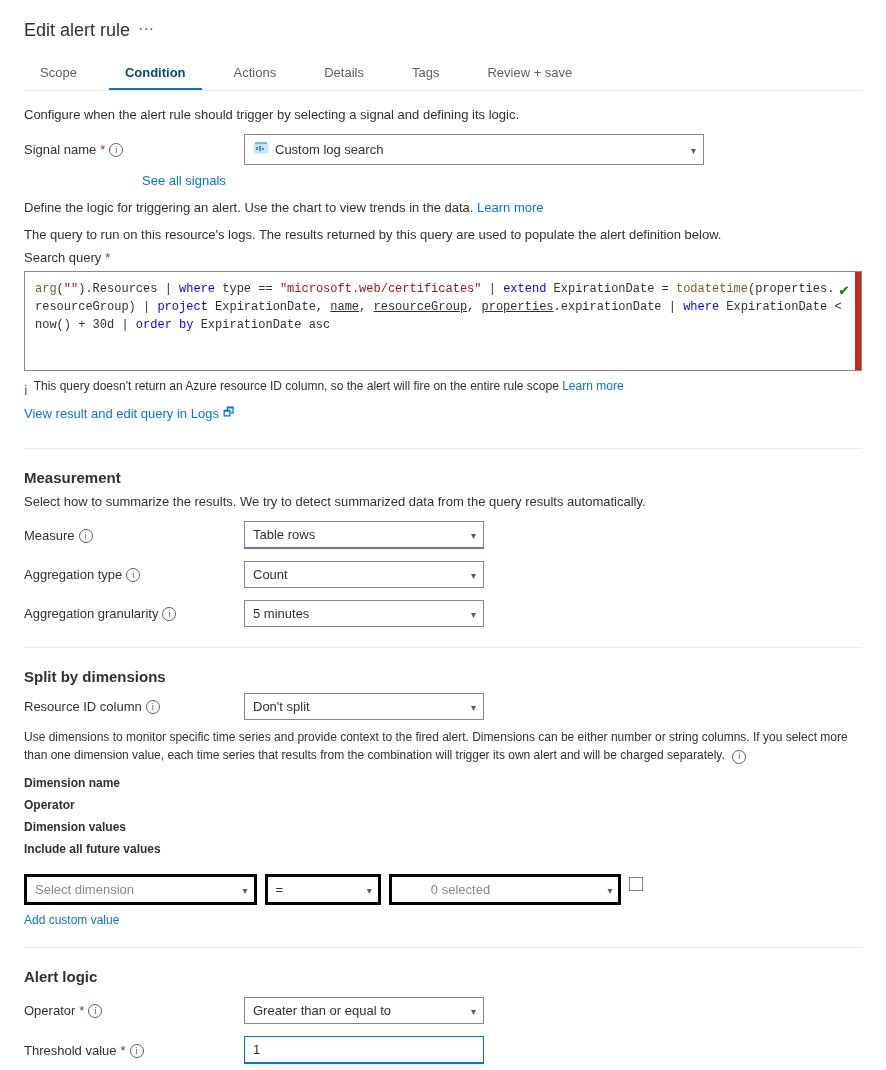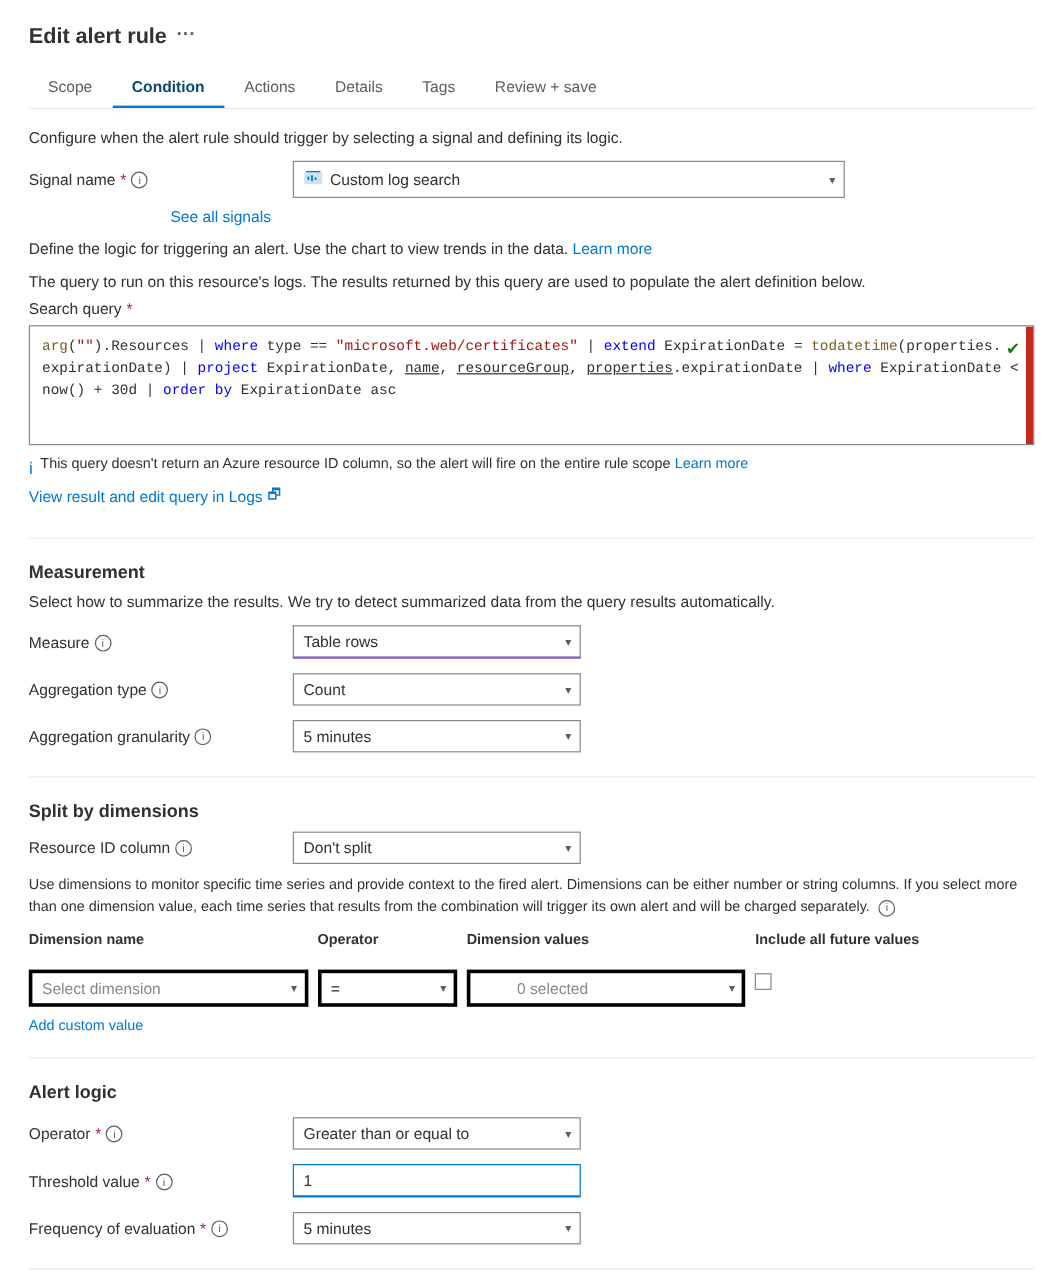--- a/index.html
+++ b/index.html
@@ -1,21 +1,21 @@
 <!DOCTYPE html>
 <html><head>
   <meta charset="utf-8">
   <style>
     * { box-sizing: border-box; margin: 0; padding: 0; }
     body { font-family: 'Segoe UI', Arial, sans-serif; font-size: 13px; color: #323130; background: #fff; padding: 20px 24px; max-width: 886px; }
 
-    .page-title { font-size: 18px; font-weight: 700; color: #323130; margin-bottom: 16px; display: flex; align-items: flex-start; gap: 8px; }
+    .page-title { font-size: 18px; font-weight: 400; color: #323130; margin-bottom: 16px; display: flex; align-items: flex-start; gap: 8px; }
     .page-title-dots { color: #605e5c; font-size: 16px; cursor: pointer; }
 
-    .tab-bar { display: flex; gap: 1px; border-bottom: 1px solid #edebe9; margin-bottom: 16px; }
+    .tab-bar { display: flex; gap: 16px; border-bottom: 1px solid #edebe9; margin-bottom: 16px; }
     .tab-item { padding: 8px 16px; cursor: pointer; font-size: 13px; color: #605e5c; border-bottom: 2px solid transparent; white-space: nowrap; }
     .tab-item.active { color: #0c4a6e; border-bottom: 2px solid #0078d4; font-weight: 600; }
 
     .section-desc { font-size: 13px; color: #323130; margin-bottom: 14px; }
 
     .field-row { display: flex; align-items: center; margin-bottom: 12px; }
     .field-label { width: 220px; min-width: 220px; font-size: 13px; color: #323130; display: flex; align-items: flex-end; gap: 4px; }
     .required-star { color: #a4262c; }
     .info-icon { width: 14px; height: 14px; border-radius: 50%; border: 1px solid #605e5c; display: inline-flex; align-items: center; justify-content: center; font-size: 9px; color: #605e5c; cursor: pointer; flex-shrink: 0; }
 
@@ -37,21 +37,21 @@
     .query-bar { position: absolute; right: 0; top: 0; bottom: 0; width: 6px; background: #c42b1c; }
     .query-valid-icon { position: absolute; right: 12px; top: 8px; color: #107c10; font-size: 16px; }
 
     .query-notice { display: flex; align-items: flex-start; gap: 6px; margin-top: 8px; margin-bottom: 4px; }
     .query-notice-icon { color: #0078d4; font-size: 14px; flex-shrink: 0; margin-top: 1px; }
     .query-notice-text { font-size: 12px; color: #323130; }
     .view-result-link { color: #0078d4; text-decoration: none; font-size: 13px; display: inline-flex; align-items: center; gap: 4px; }
 
     .section-title { font-size: 15px; font-weight: 600; color: #323130; margin-bottom: 4px; }
     .section-separator { margin: 16px 0 12px 0; }
-    .dim-header-row { display: flex; gap: 8px; margin-bottom: 6px; }
+    .dim-header-row { display: flex; gap: 8px; margin-bottom: 6px; flex-direction: column; }
     .dim-col-name { flex: 2; font-size: 12px; font-weight: 600; color: #323130; }
     .dim-col-op { flex: 1; font-size: 12px; font-weight: 600; color: #323130; }
     .dim-col-val { flex: 2; font-size: 12px; font-weight: 700; color: #323130; }
     .dim-col-future { flex: 2; font-size: 12px; font-weight: 600; color: #323130; }
 
     .dim-data-row { display: flex; gap: 8px; align-items: center; }
     .dim-select { flex: 2; }
     .dim-op { flex: 1; }
     .dim-val { flex: 2; }
     .dim-future { flex: 2; display: flex; align-items: center; }
@@ -131,21 +131,21 @@
 
 <div class="query-label">
   <span>Search query</span>
   <span class="required-star">*</span>
 </div>
 
 <div class="query-box" style="position:relative;">
   <span class="query-valid-icon">✔</span>
   <div class="query-box-inner">
     <span class="query-function">arg</span><span>(</span><span class="query-string">""</span><span>).Resources | </span><span class="query-keyword">where</span><span> type == </span><span class="query-string">"microsoft.web/certificates"</span><span> | </span><span class="query-keyword">extend</span><span> ExpirationDate = </span><span class="query-function">todatetime</span><span>(properties.</span><br>
-    <span>expirationDate) | </span><span class="query-keyword">project</span><span> ExpirationDate, <u>name</u>, <u>resourceGroup</u>, <u>properties</u>.expirationDate | </span><span class="query-keyword">where</span><span> ExpirationDate &lt;</span><br>
+    <span>resourceGroup) | </span><span class="query-keyword">project</span><span> ExpirationDate, <u>name</u>, <u>resourceGroup</u>, <u>properties</u>.expirationDate | </span><span class="query-keyword">where</span><span> ExpirationDate &lt;</span><br>
     <span>now() + 30d | </span><span class="query-keyword">order</span><span> </span><span class="query-keyword">by</span><span> ExpirationDate asc</span>
   </div>
   <div class="query-bar"></div>
 </div>
 
 <div class="query-notice mt-8">
   <span class="query-notice-icon">ℹ</span>
   <span class="query-notice-text">
     <span>This query doesn't return an Azure resource ID column, so the alert will fire on the entire rule scope</span>
     <a href="#" class="learn-more">Learn more</a>

